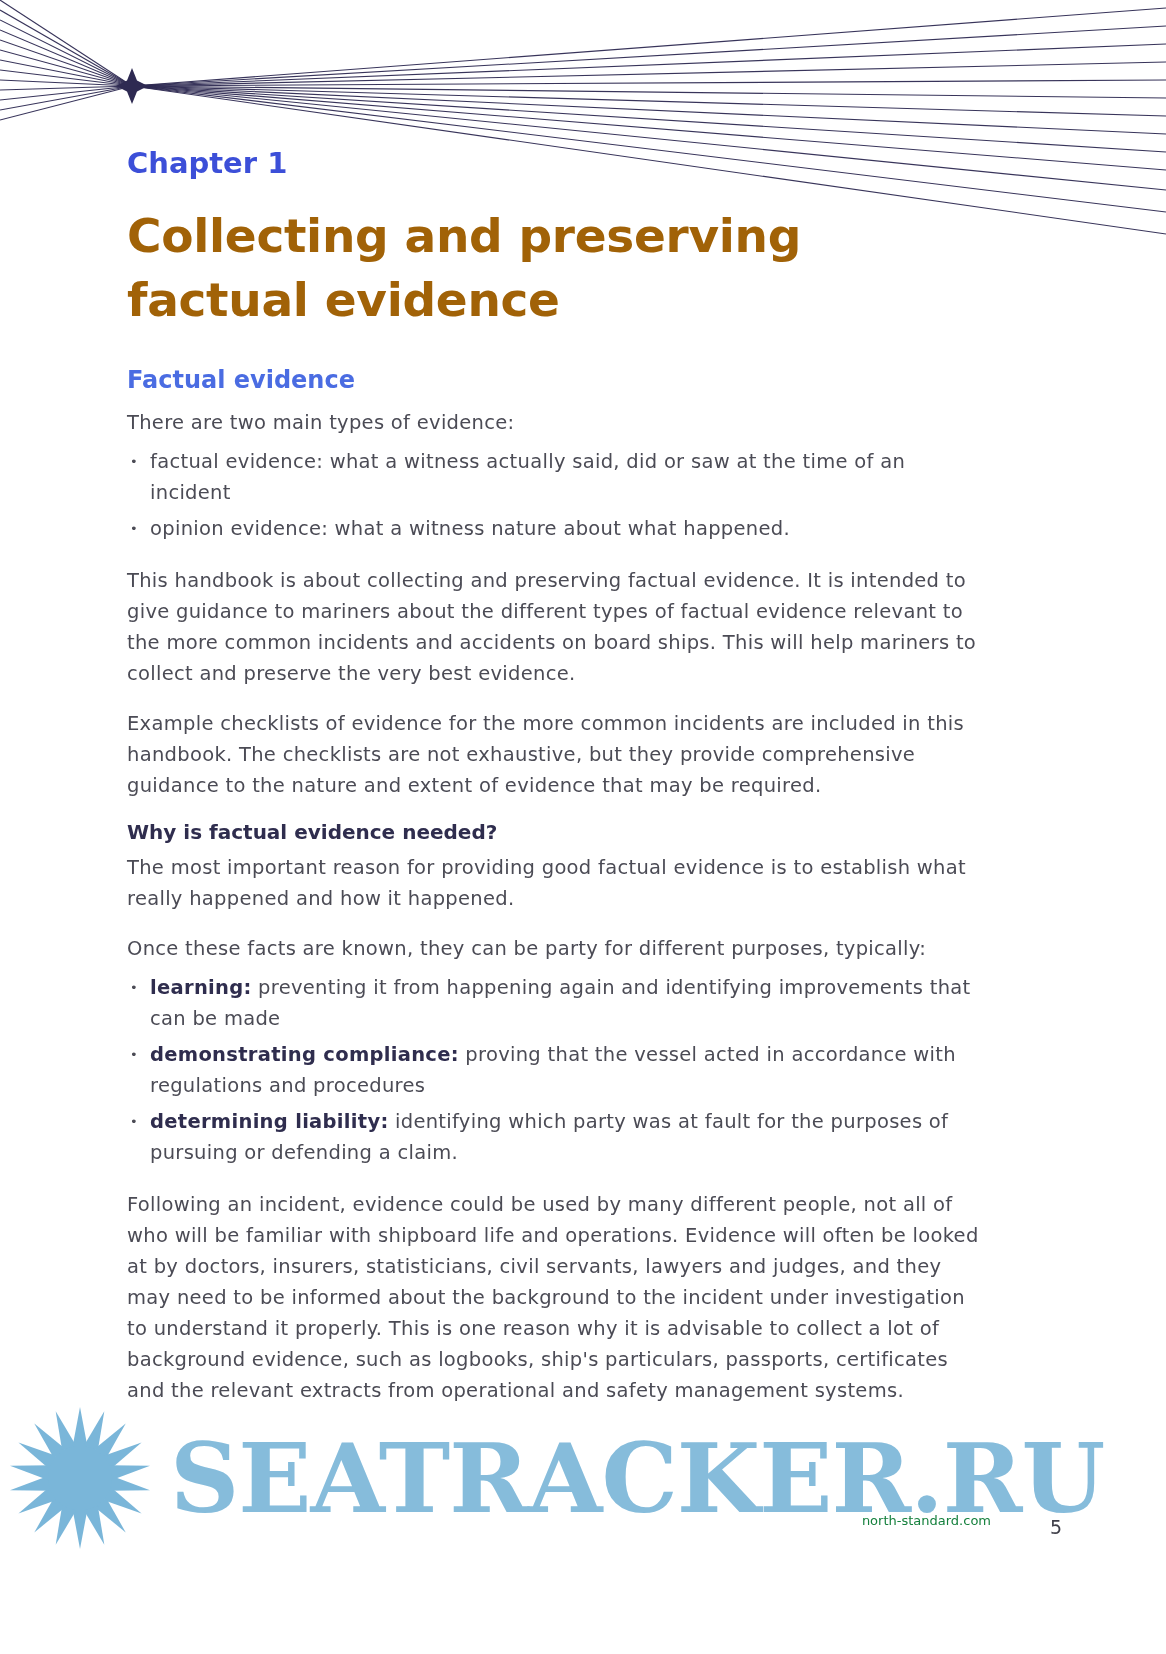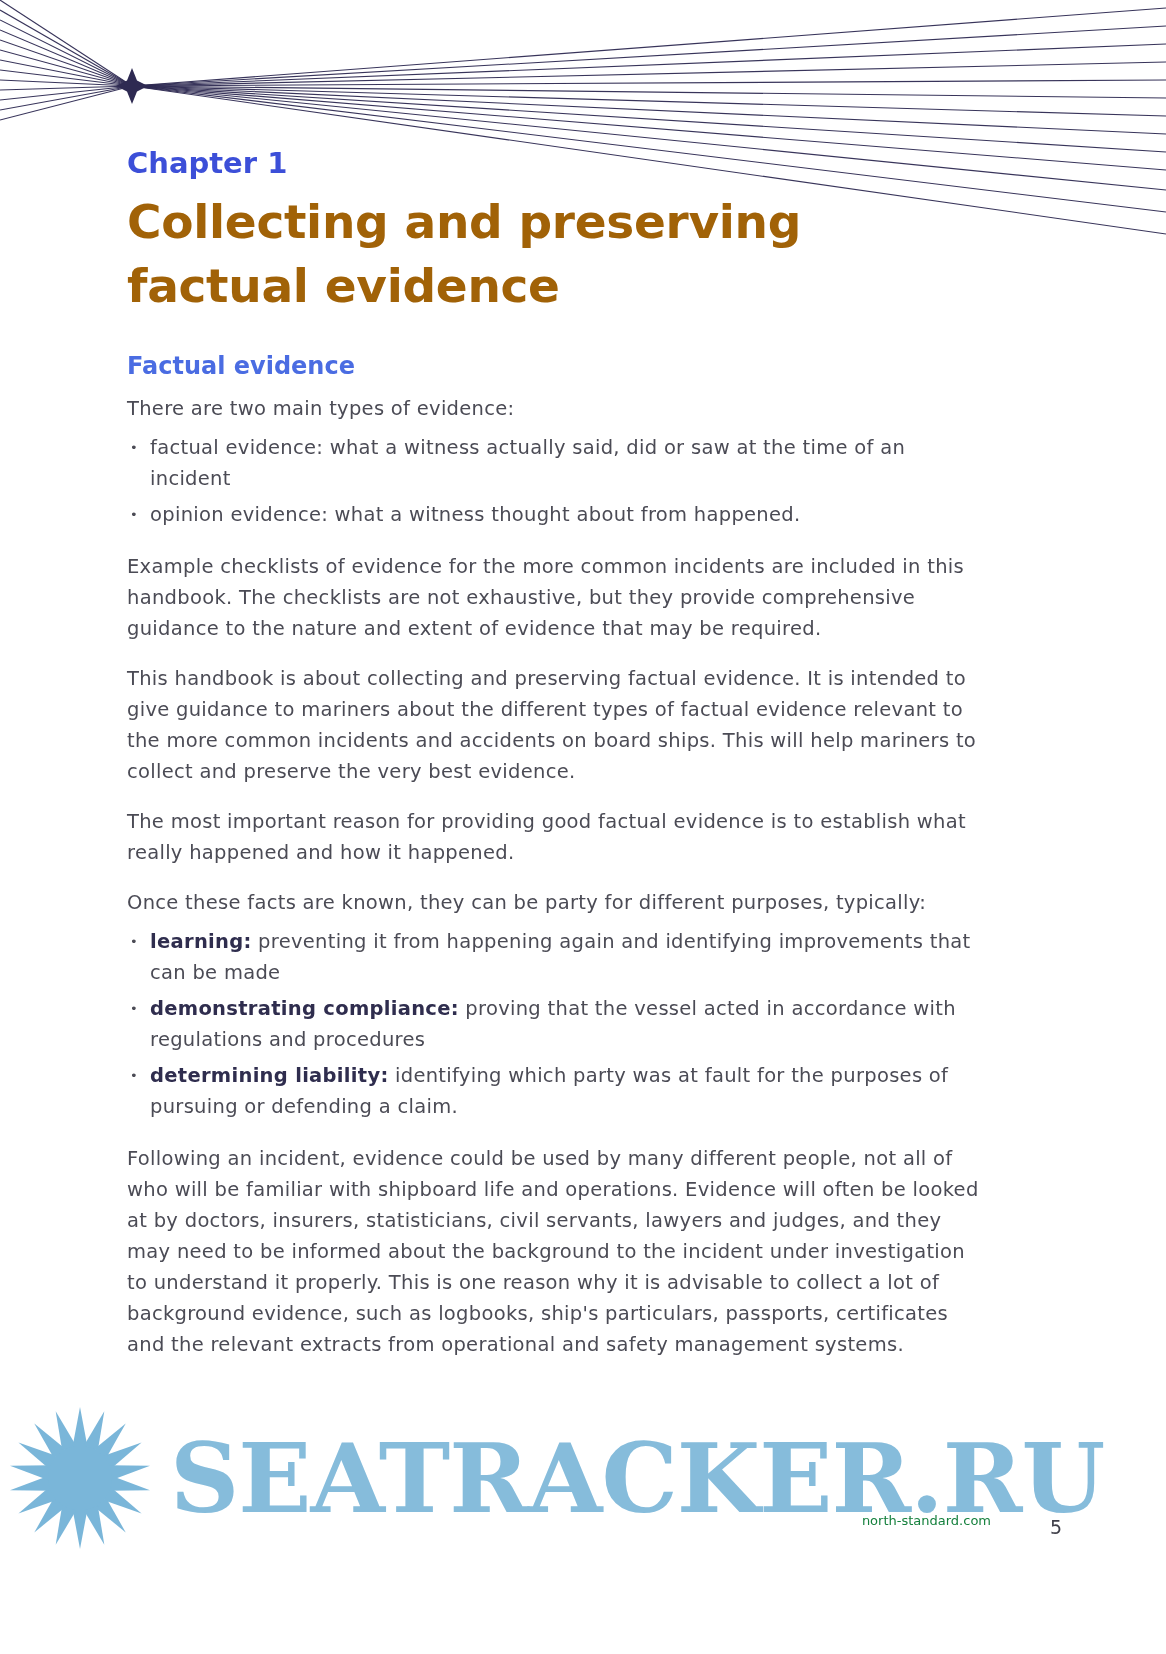--- a/index.html
+++ b/index.html
@@ -27,21 +27,21 @@
     left: 127px;
     top: 146px;
     width: 858px;
     z-index: 1;
     color: #4b4b55;
   }
   .chapter {
     font-size: 29px;
     font-weight: 700;
     color: #3c4fd8;
-    margin: 0 0 10px;
+    margin: 0 0 24px;
   }
   .title {
     font-size: 47px;
     line-height: 64px;
     font-weight: 700;
     letter-spacing: -0.3px;
     color: #a16207;
     max-width: 720px;
     margin: 0 0 34px;
   }
@@ -167,28 +167,29 @@
 
     <h2 class="section-heading">Factual evidence</h2>
 
     <p class="body-text intro">There are two main types of evidence:</p>
 
     <div class="bullets">
       <div class="bullet">
         <span>factual evidence: what a witness actually said, did or saw at the time of an incident</span>
       </div>
       <div class="bullet">
-        <span>opinion evidence: what a witness thought about from happened.</span>
+        <span>opinion evidence: what a witness nature about what happened.</span>
       </div>
     </div>
 
+    <p class="body-text">This handbook is about collecting and preserving factual evidence. It is intended to give guidance to mariners about the different types of factual evidence relevant to the more common incidents and accidents on board ships. This will help mariners to collect and preserve the very best evidence.</p>
+
     <p class="body-text">Example checklists of evidence for the more common incidents are included in this handbook. The checklists are not exhaustive, but they provide comprehensive guidance to the nature and extent of evidence that may be required.</p>
 
-    <p class="body-text">This handbook is about collecting and preserving factual evidence. It is intended to give guidance to mariners about the different types of factual evidence relevant to the more common incidents and accidents on board ships. This will help mariners to collect and preserve the very best evidence.</p>
-
+    <h3 class="why-heading">Why is factual evidence needed?</h3>
 
     <p class="body-text">The most important reason for providing good factual evidence is to establish what really happened and how it happened.</p>
 
     <p class="body-text intro">Once these facts are known, they can be party for different purposes, typically:</p>
 
     <div class="bullets">
       <div class="bullet">
         <span class="lead">learning:</span><span> preventing it from happening again and identifying improvements that can be made</span>
       </div>
       <div class="bullet">

